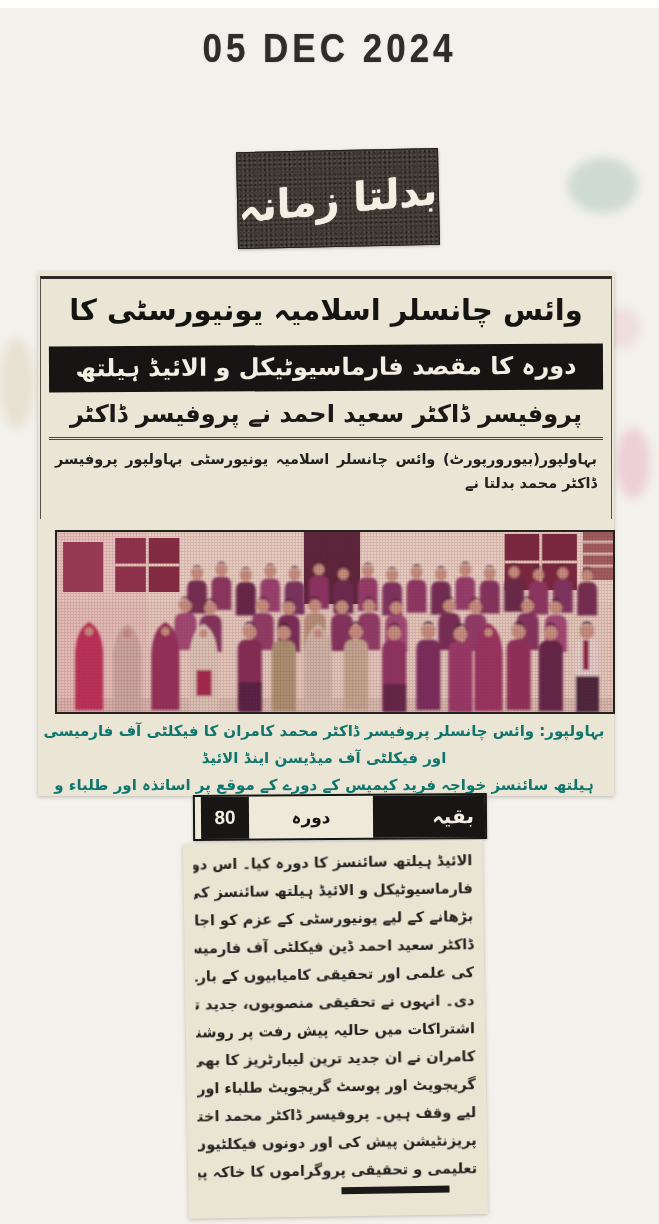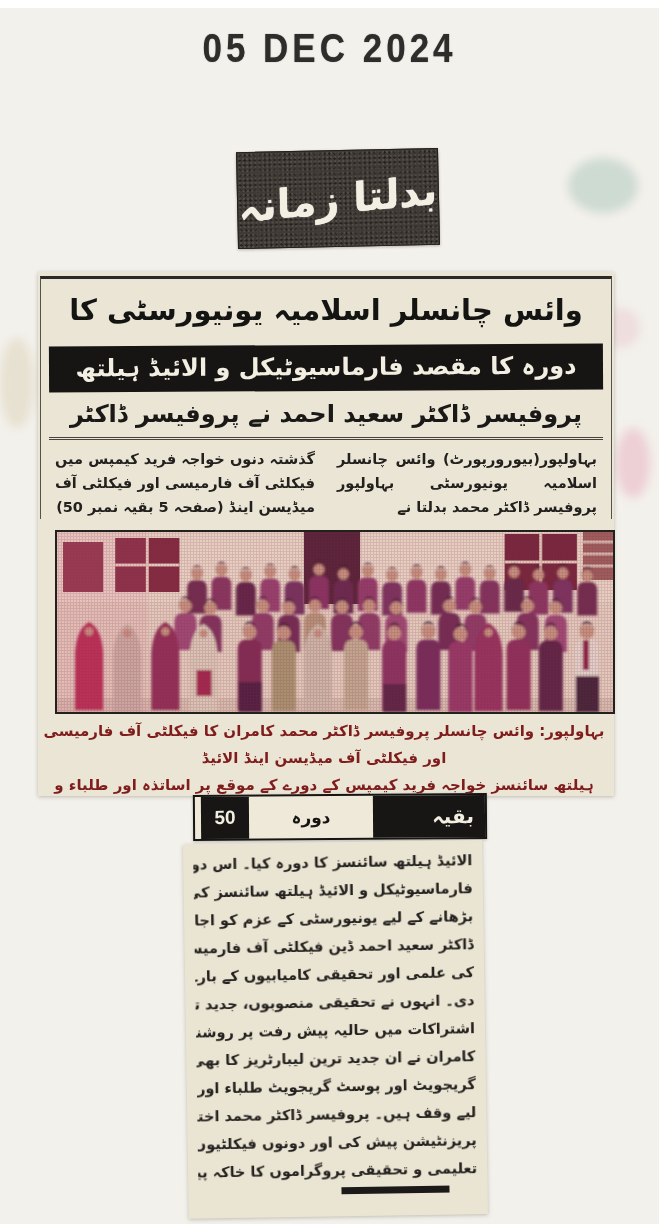--- a/index.html
+++ b/index.html
@@ -79,21 +79,21 @@
     border:2px solid #23211e; background:#e3d4bd; overflow:hidden;
   }
   .photo-frame svg{display:block; width:100%; height:100%;}
   .halftone{
     position:absolute; inset:0; pointer-events:none;
     background-image:radial-gradient(rgba(130,40,85,.16) 1px, transparent 1.1px);
     background-size:3px 3px;
   }
   .caption{
     position:absolute; left:2px; top:446px; width:568px;
-    font-size:15px; font-weight:600; color:#7f1d1d;
+    font-size:15px; font-weight:600; color:#0f766e;
     line-height:27px; text-align:center;
   }
   
   .cont-strip{
     position:absolute; left:193px; top:786px; width:290px; height:42px;
     background:#efe9da; border:2px solid #161514;
     display:flex; direction:rtl; align-items:stretch;
     box-shadow:0 1px 3px rgba(90,85,70,.35);
     transform:rotate(-0.4deg);
   }
@@ -143,21 +143,20 @@
     <div class="masthead-title urdu">بدلتا زمانہ</div>
   </div>
 
   <div class="article">
     <div class="headline-box">
       <div class="headline-main urdu">وائس چانسلر اسلامیہ یونیورسٹی کا خواجہ فرید کیمپس کے شعبوں کا دورہ</div>
       <div class="headline-bar urdu">دورہ کا مقصد فارماسیوٹیکل و الائیڈ ہیلتھ سائنسز کی تعلیم کے عزم کو اجاگر کرنا تھا</div>
       <div class="headline-sub urdu">پروفیسر ڈاکٹر سعید احمد نے پروفیسر ڈاکٹر کامران کو تحقیقی کامیابیوں بارے بریفنگ دی</div>
       <div class="dateline">
         <div class="col urdu">بہاولپور(بیورورپورٹ) وائس چانسلر اسلامیہ یونیورسٹی بہاولپور پروفیسر ڈاکٹر محمد بدلتا نے</div>
-        <div class="col urdu">گذشتہ دنوں خواجہ فرید کیمپس میں فیکلٹی آف فارمیسی اور فیکلٹی آف میڈیسن اینڈ (صفحہ 5 بقیہ نمبر 50)</div>
       </div>
     </div>
 
     <div class="photo-frame">
       <svg viewBox="0 0 554 180" preserveAspectRatio="none" aria-hidden="true">
         <defs>
           <filter id="pb">
               <feGaussianBlur stdDeviation="0.9"></feGaussianBlur>
             </filter>
           <g id="psn">
@@ -258,21 +257,21 @@
 
     <div class="caption">
       <div class="urdu">بہاولپور: وائس چانسلر پروفیسر ڈاکٹر محمد کامران کا فیکلٹی آف فارمیسی اور فیکلٹی آف میڈیسن اینڈ الائیڈ</div>
       <div class="urdu">ہیلتھ سائنسز خواجہ فرید کیمپس کے دورے کے موقع پر اساتذہ اور طلباء و طالبات کے ہمراہ گروپ فوٹو</div>
     </div>
   </div>
 
   <div class="cont-strip">
     <div class="cont-black cont-remainder urdu">بقیہ</div>
     <div class="cont-slug urdu">دورہ</div>
-    <div class="cont-black cont-number">50</div>
+    <div class="cont-black cont-number">80</div>
   </div>
 
   <div class="body-col">
     <div class="bl">الائیڈ ہیلتھ سائنسز کا دورہ کیا۔ اس دورے کا مقصد</div>
     <div class="bl">فارماسیوٹیکل و الائیڈ ہیلتھ سائنسز کی تعلیم اور تحقیق کو آگے</div>
     <div class="bl">بڑھانے کے لیے یونیورسٹی کے عزم کو اجاگر کرنا تھا۔ پروفیسر</div>
     <div class="bl">ڈاکٹر سعید احمد ڈین فیکلٹی آف فارمیسی نے وائس چانسلر کو فیکلٹی</div>
     <div class="bl">کی علمی اور تحقیقی کامیابیوں کے بارے میں تفصیلی بریفنگ</div>
     <div class="bl">دی۔ انہوں نے تحقیقی منصوبوں، جدید تدریسی طریقوں اور</div>
     <div class="bl">اشتراکات میں حالیہ پیش رفت پر روشنی ڈالی۔ پروفیسر ڈاکٹر محمد</div>

